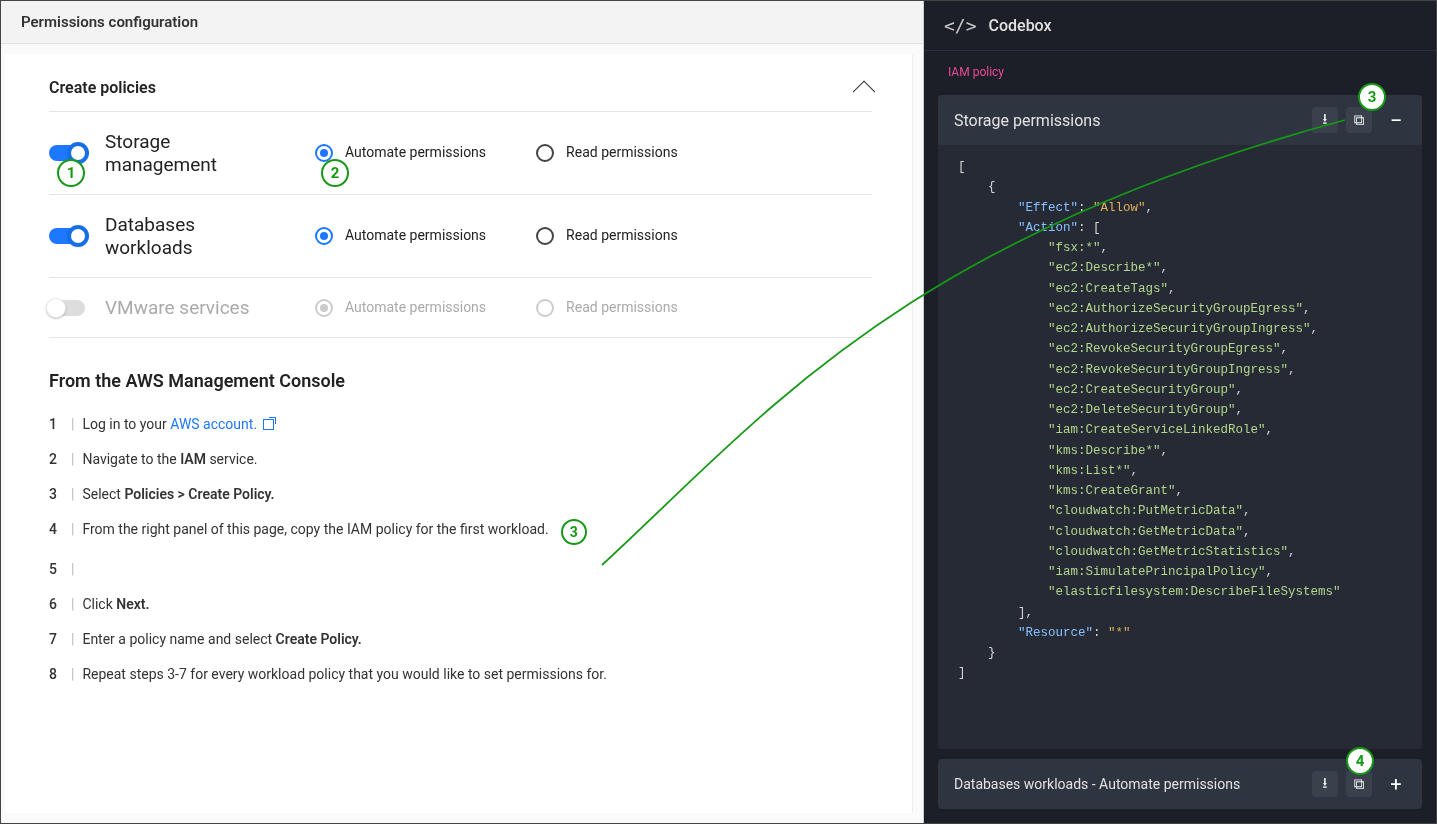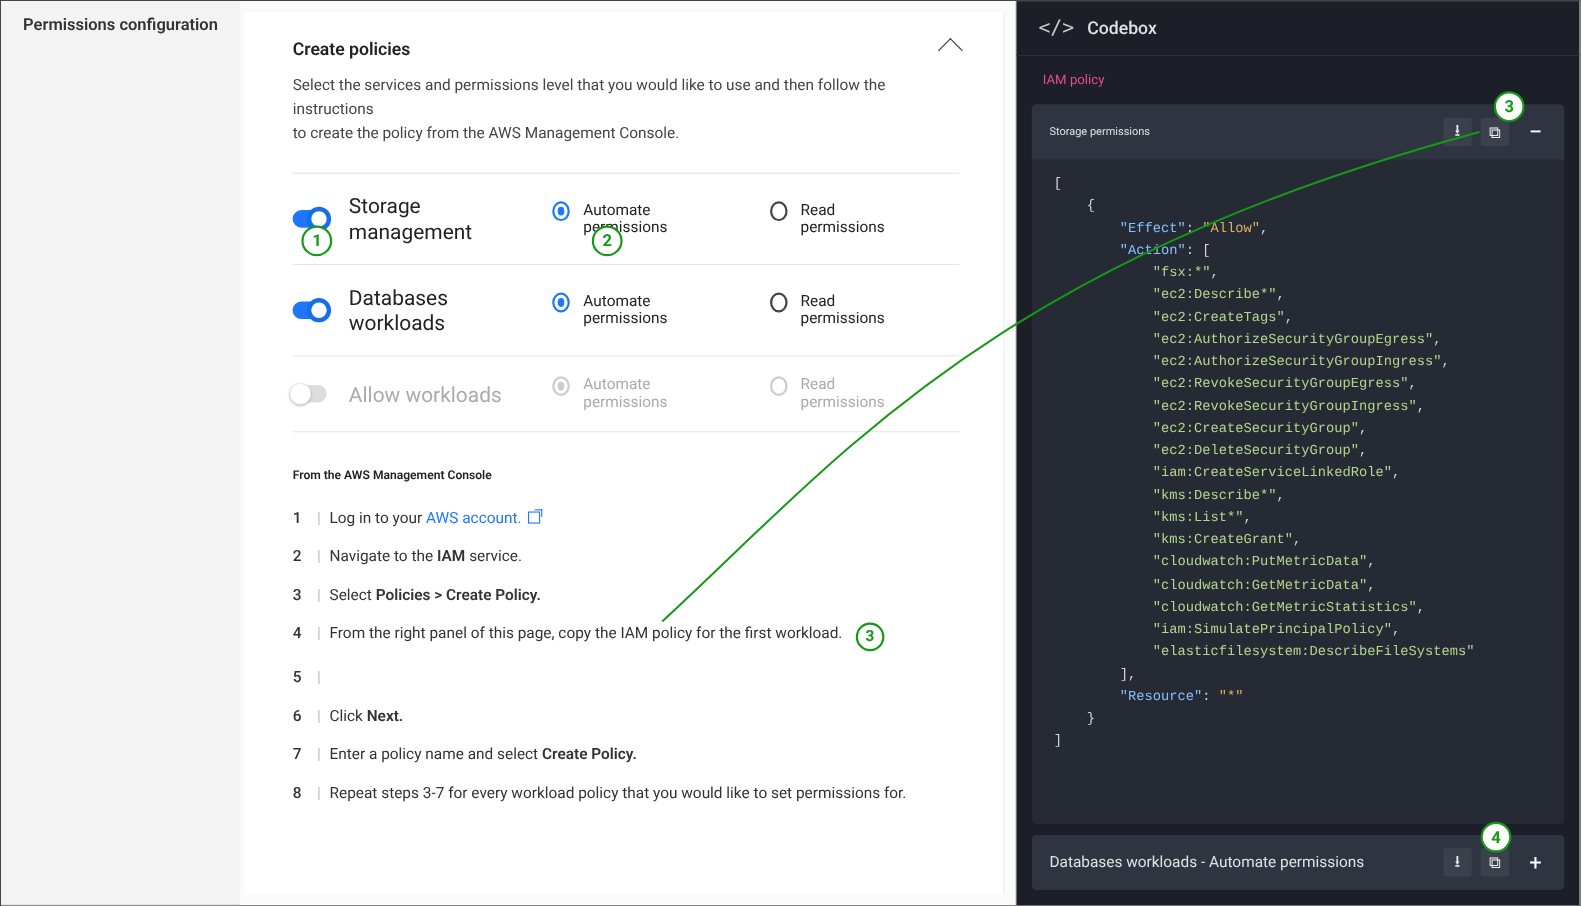--- a/index.html
+++ b/index.html
@@ -11,21 +11,21 @@
     width: 1437px;
     height: 824px;
     display: flex;
     border: 1px solid #444;
   }
   .left {
     flex: 1;
     background: #fafafa;
     border-right: 1px solid #ccc;
     display: flex;
-    flex-direction: row;
+    flex-direction: column;
     overflow: hidden;
   }
   .left-header {
     padding: 12px 20px;
     font-size: 15px;
     font-weight: 600;
     color: #333;
     background: #f3f3f3;
     border-bottom: 1px solid #e0e0e0;
   }
@@ -33,21 +33,21 @@
     background: #fff;
     margin: 10px 10px 10px 4px;
     border-right: 1px solid #eee;
     padding: 24px 40px 30px 44px;
     overflow-y: auto;
     flex: 1;
   }
   .panel-header {
     display: flex;
     justify-content: space-between;
-    align-items: flex-start;
+    align-items: flex-end;
     margin-bottom: 14px;
   }
   .panel-title {
     font-size: 16px;
     font-weight: 600;
   }
   .chev {
     width: 16px; height: 16px;
     border-right: 1.5px solid #333;
     border-bottom: 1.5px solid #333;
@@ -106,21 +106,21 @@
     border: 2.5px solid #169916; border-radius: 50%;
     display:flex; align-items:center; justify-content:center;
     font-weight: 700; color:#169916; background:#fff;
     font-size: 15px;
     z-index: 5;
   }
   .badge-1 { left: 8px; top: 48px; }
   .badge-2 { left: 272px; top: 48px; }
 
   .instructions-title {
-    font-weight: 600; margin-top: 32px; margin-bottom: 16px; font-size: 11px;
+    font-weight: 600; margin-top: 32px; margin-bottom: 16px; font-size: 18px;
   }
   .ol-row {
     display:flex; padding: 7px 0; line-height: 1.5; color:#333;
     position: relative;
   }
   .ol-num { width: 22px; color:#333; font-weight:500; }
   .ol-sep { color:#bbb; margin-right:8px; }
   .ol-row a { color:#1e78ff; text-decoration: none; }
   .ext-icon {
     display:inline-block; width:11px; height:11px;
@@ -160,21 +160,21 @@
     display:flex; flex-direction:column;
     min-height: 0;
     position: relative;
   }
   .card-head {
     display:flex; align-items:center; justify-content: space-between;
     padding: 12px 16px;
     background: #2e3440;
     border-radius: 4px 4px 0 0;
   }
-  .card-title { font-size: 10px; }
+  .card-title { font-size: 16px; }
   .head-actions { display:flex; align-items:center; gap: 8px; }
   .icon-btn {
     width: 26px; height: 26px;
     background: #3a404c;
     border-radius: 3px;
     display:flex; align-items:center; justify-content:center;
     cursor:pointer; color:#eee;
     border: none;
     font-size: 15px;
   }
@@ -224,24 +224,20 @@
 <body>
 
 <div class="left">
   <div class="left-header">Permissions configuration</div>
 
   <div class="panel">
     <div class="panel-header">
       <div class="panel-title">Create policies</div>
       <div class="chev"></div>
     </div>
-    <p class="panel-desc">
-      <span>Select the services and permissions level that you would like to use and then follow the instructions</span><br>
-      <span>to create the policy from the AWS Management Console.</span>
-    </p>
 
     <div id="svc-container" style="position:relative">
       <div class="step-badge badge-1">1</div>
       <div class="step-badge badge-2">2</div>
     <div class="svc-row">
           <div class="toggle on">
             <div class="knob"></div>
           </div>
           <div class="svc-name">Storage management</div>
           <div class="radio-group" style="margin-left:30px">
@@ -264,21 +260,21 @@
           </div>
           <div class="radio-group">
             <div class="radio "></div>
             <span>Read permissions</span>
           </div>
         </div>
         <div class="svc-row disabled">
           <div class="toggle off">
             <div class="knob"></div>
           </div>
-          <div class="svc-name">Allow workloads</div>
+          <div class="svc-name">VMware services</div>
           <div class="radio-group" style="margin-left:30px">
             <div class="radio checked"></div>
             <span>Automate permissions</span>
           </div>
           <div class="radio-group">
             <div class="radio "></div>
             <span>Read permissions</span>
           </div>
         </div>
       </div>

